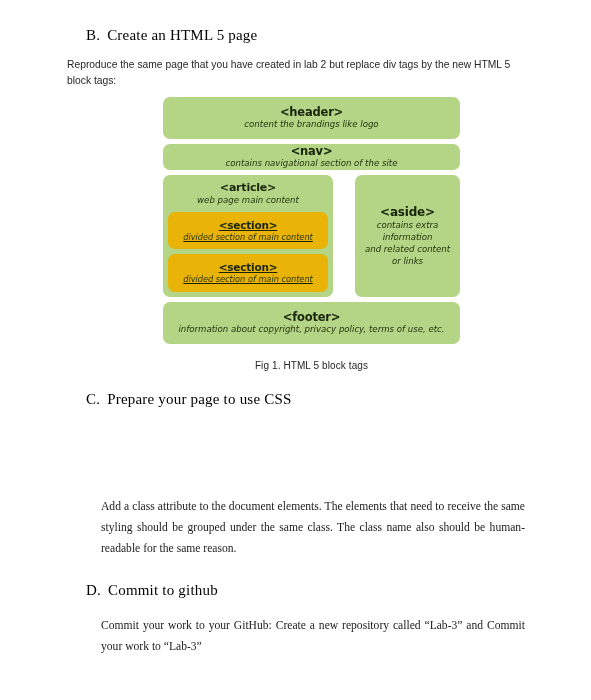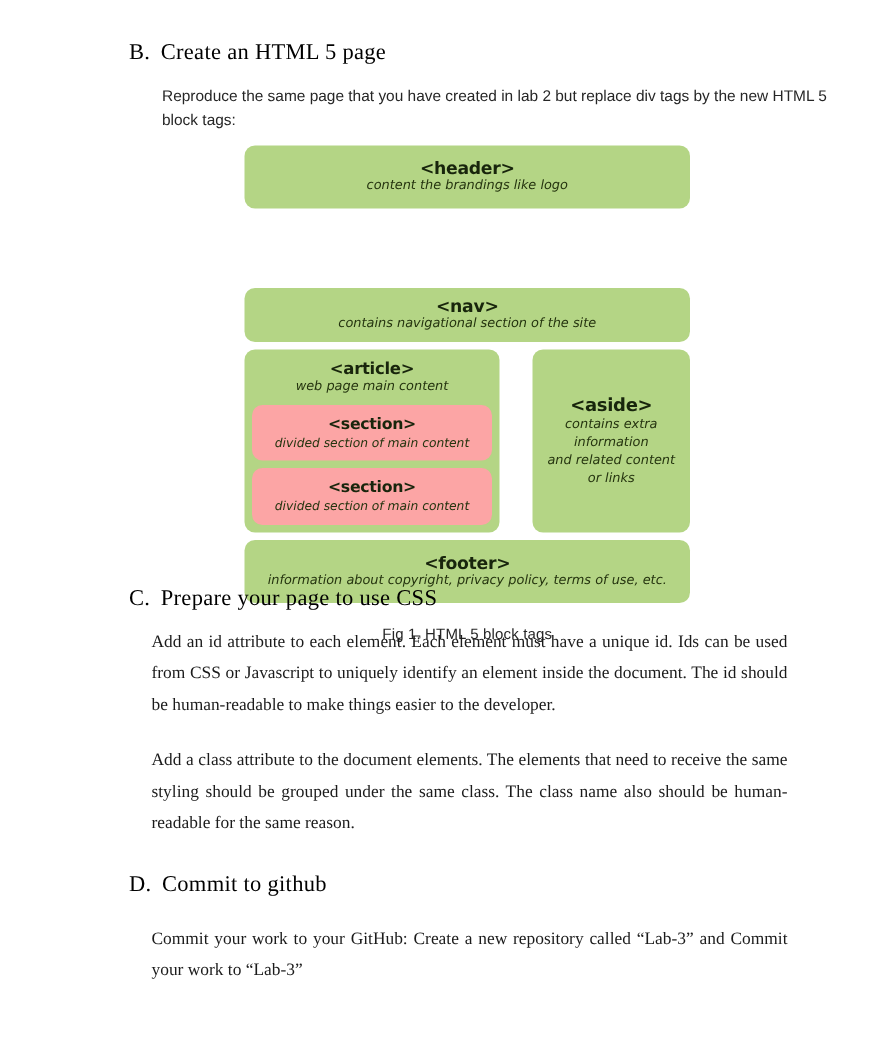--- a/index.html
+++ b/index.html
@@ -89,21 +89,21 @@
     line-height: 14px;
   }
   .box .desc {
     font-family: "DejaVu Sans", sans-serif;
     font-style: italic;
     font-size: 8.6px;
     line-height: 11.5px;
     color: #25340f;
   }
   .box-header { height: 42px; }
-  .box-nav { height: 36px; margin-top: 48px; }
+  .box-nav { height: 26px; }
   .box-footer { height: 42px; }
 
   .middle-row {
     display: flex;
     gap: 22px;
     height: 122px;
   }
   .box-article {
     flex: 0 0 170px;
     align-items: center;
@@ -120,29 +120,30 @@
 
   .sections-stack {
     width: 100%;
     margin-top: 5px;
     display: flex;
     flex-direction: column;
     gap: 5px;
     flex: 1 1 auto;
   }
   .box-section {
-    background: #fca5a5;
+    background: #eab308;
     border-radius: 7px;
     flex: 1 1 0;
     display: flex;
     flex-direction: column;
     align-items: center;
     justify-content: center;
     text-align: center;
     padding: 2px 4px;
+    text-decoration: underline;
   }
   .box-section .tag { font-size: 10.5px; }
   .box-section .desc { font-size: 8.2px; }
 
   .fig-caption {
     margin-top: 16px;
     text-align: center;
     font-family: "Liberation Sans", sans-serif;
     font-size: 10px;
     color: #262626;
@@ -151,21 +152,21 @@
 </style>
 </head>
 <body>
 
 <div class="page">
 
   <div class="section-heading" style="left:86px; top:27px;">
     <span class="letter">B.</span><span>Create an HTML 5 page</span>
   </div>
 
-  <div class="intro-para" style="left:67px; top:57px; width:460px;margin-left:41px;">Reproduce the same page that you have created in lab 2 but replace div tags by the new HTML 5 block tags:</div>
+  <div class="intro-para" style="left:67px; top:57px; width:460px;">Reproduce the same page that you have created in lab 2 but replace div tags by the new HTML 5 block tags:</div>
 
   <div class="figure-wrap">
     <div class="diagram">
 
       <div class="box box-header">
         <div class="tag">&lt;header&gt;</div>
         <div class="desc">content the brandings like logo</div>
       </div>
 
       <div class="box box-nav">
@@ -206,21 +207,20 @@
 
     </div>
 
     <div class="fig-caption">Fig 1. HTML 5 block tags</div>
   </div>
 
   <div class="section-heading" style="left:86px; top:391px;">
     <span class="letter">C.</span><span>Prepare your page to use CSS</span>
   </div>
 
-  <div class="body-para" style="left:101px; top:417px; width:424px;">Add an id attribute to each element. Each element must have a unique id. Ids can be used from CSS or Javascript to uniquely identify an element inside the document. The id should be human-readable to make things easier to the developer.</div>
 
   <div class="body-para" style="left:101px; top:496px; width:424px;">Add a class attribute to the document elements. The elements that need to receive the same styling should be grouped under the same class. The class name also should be human-readable for the same reason.</div>
 
   <div class="section-heading" style="left:86px; top:582px;">
     <span class="letter">D.</span><span>Commit to github</span>
   </div>
 
   <div class="body-para" style="left:101px; top:615px; width:424px;">Commit your work to your GitHub: Create a new repository called “Lab-3” and Commit your work to “Lab-3”</div>
 
 </div>

